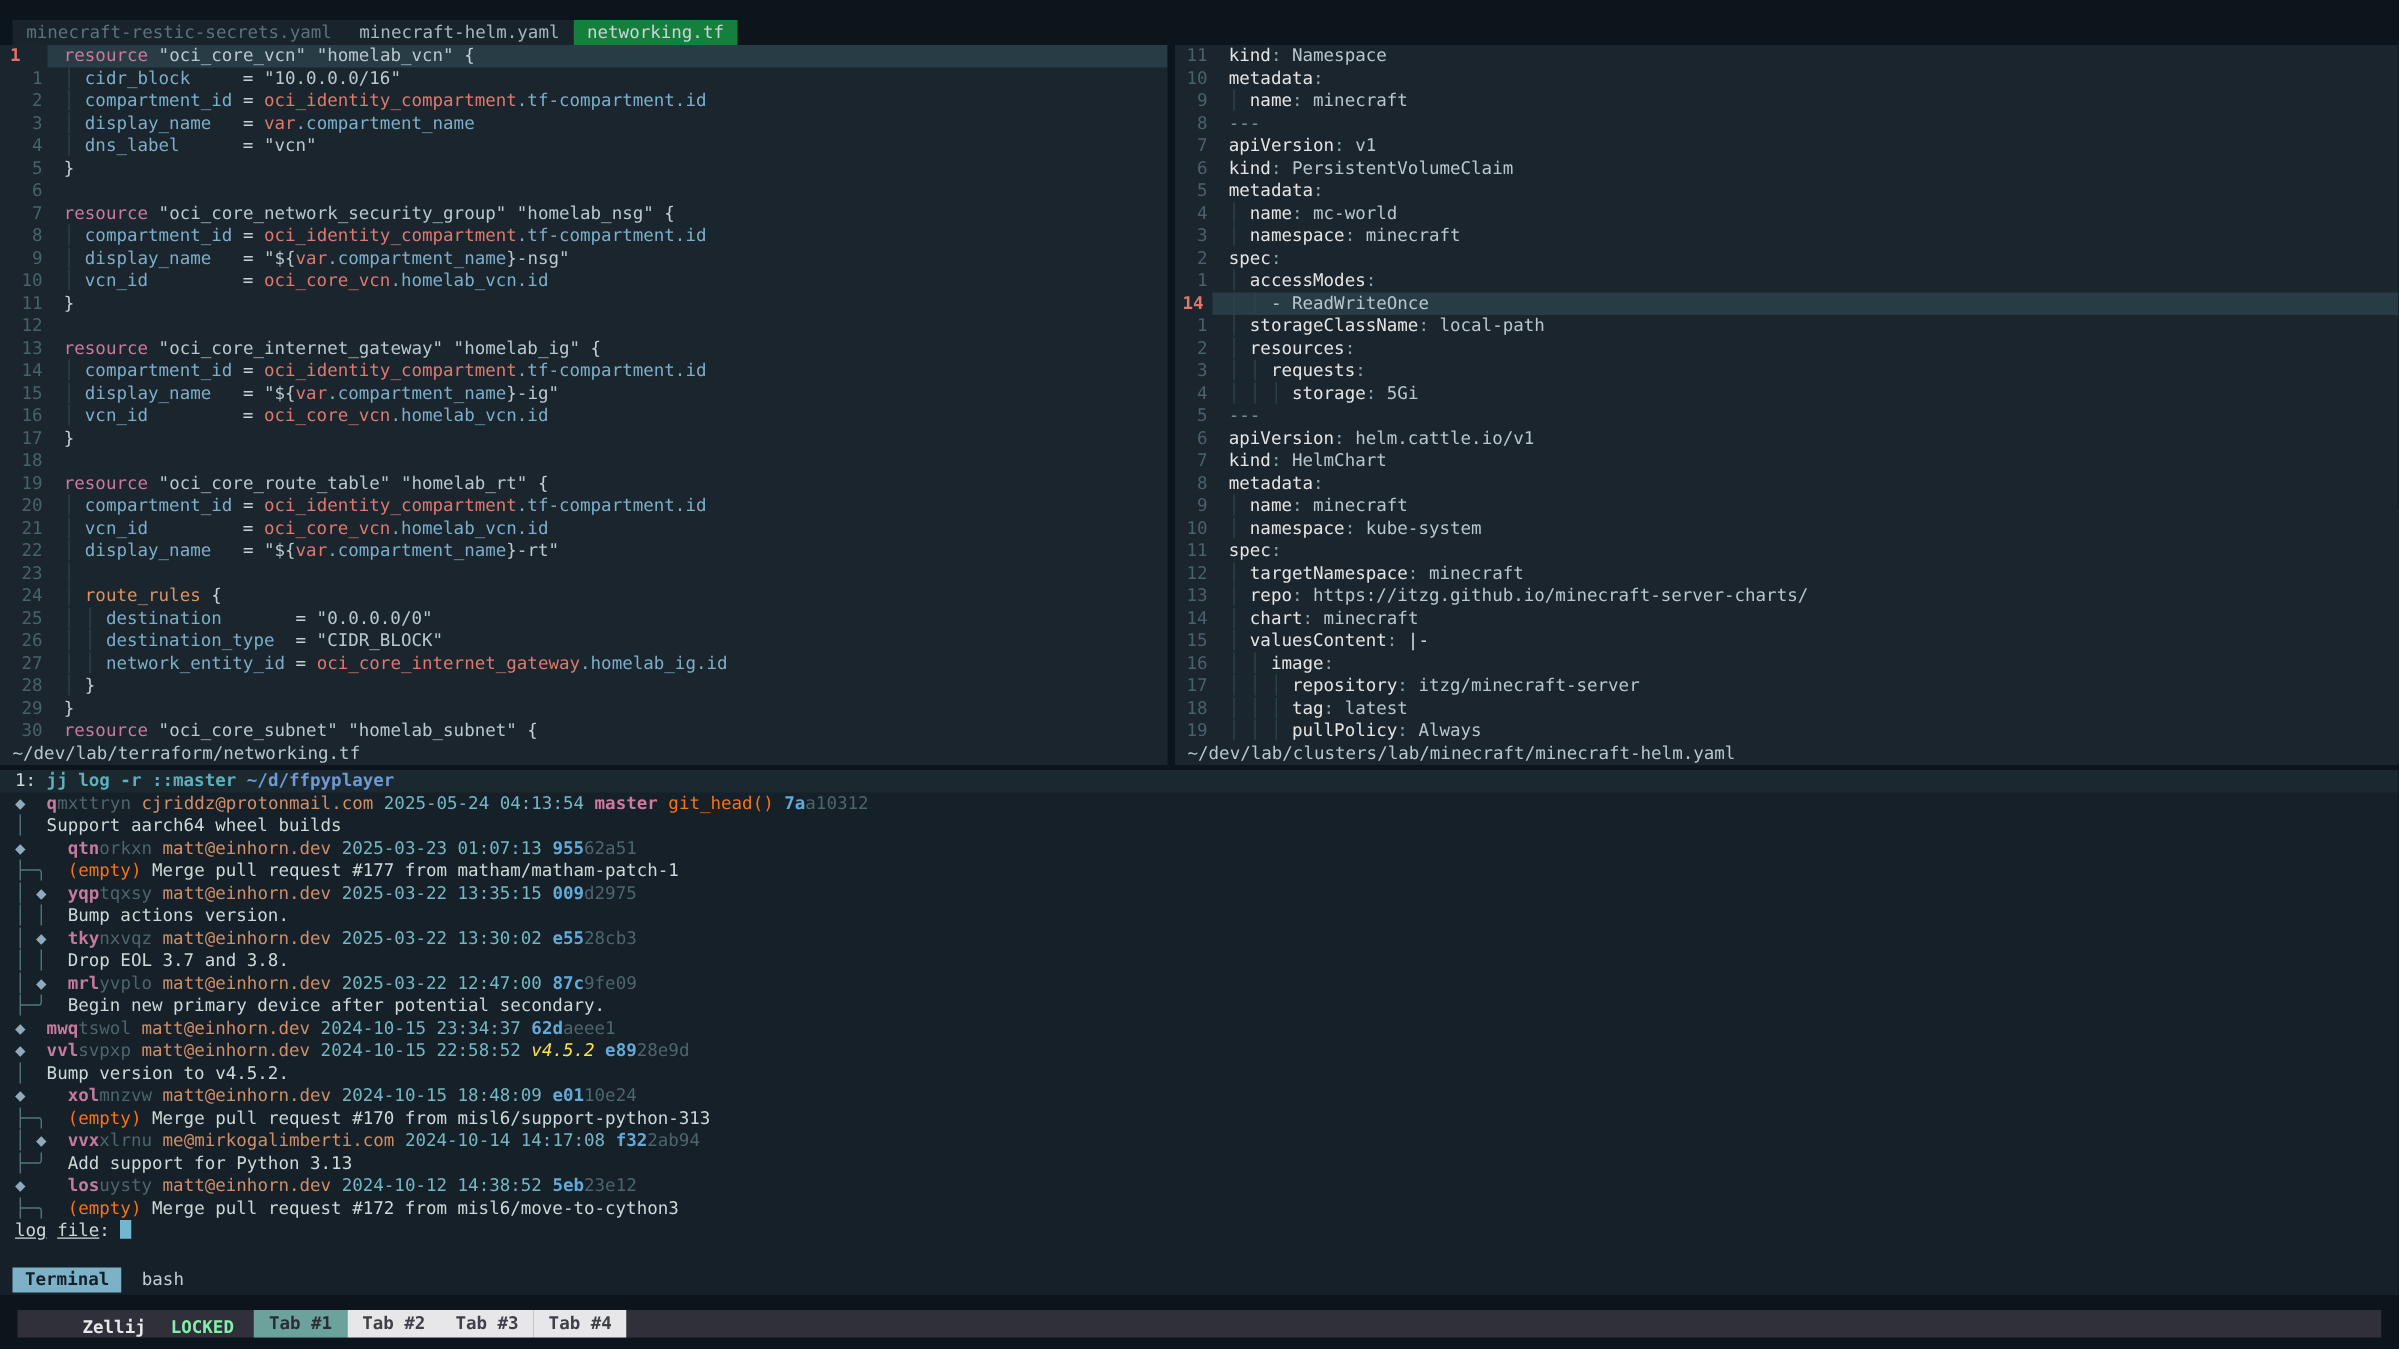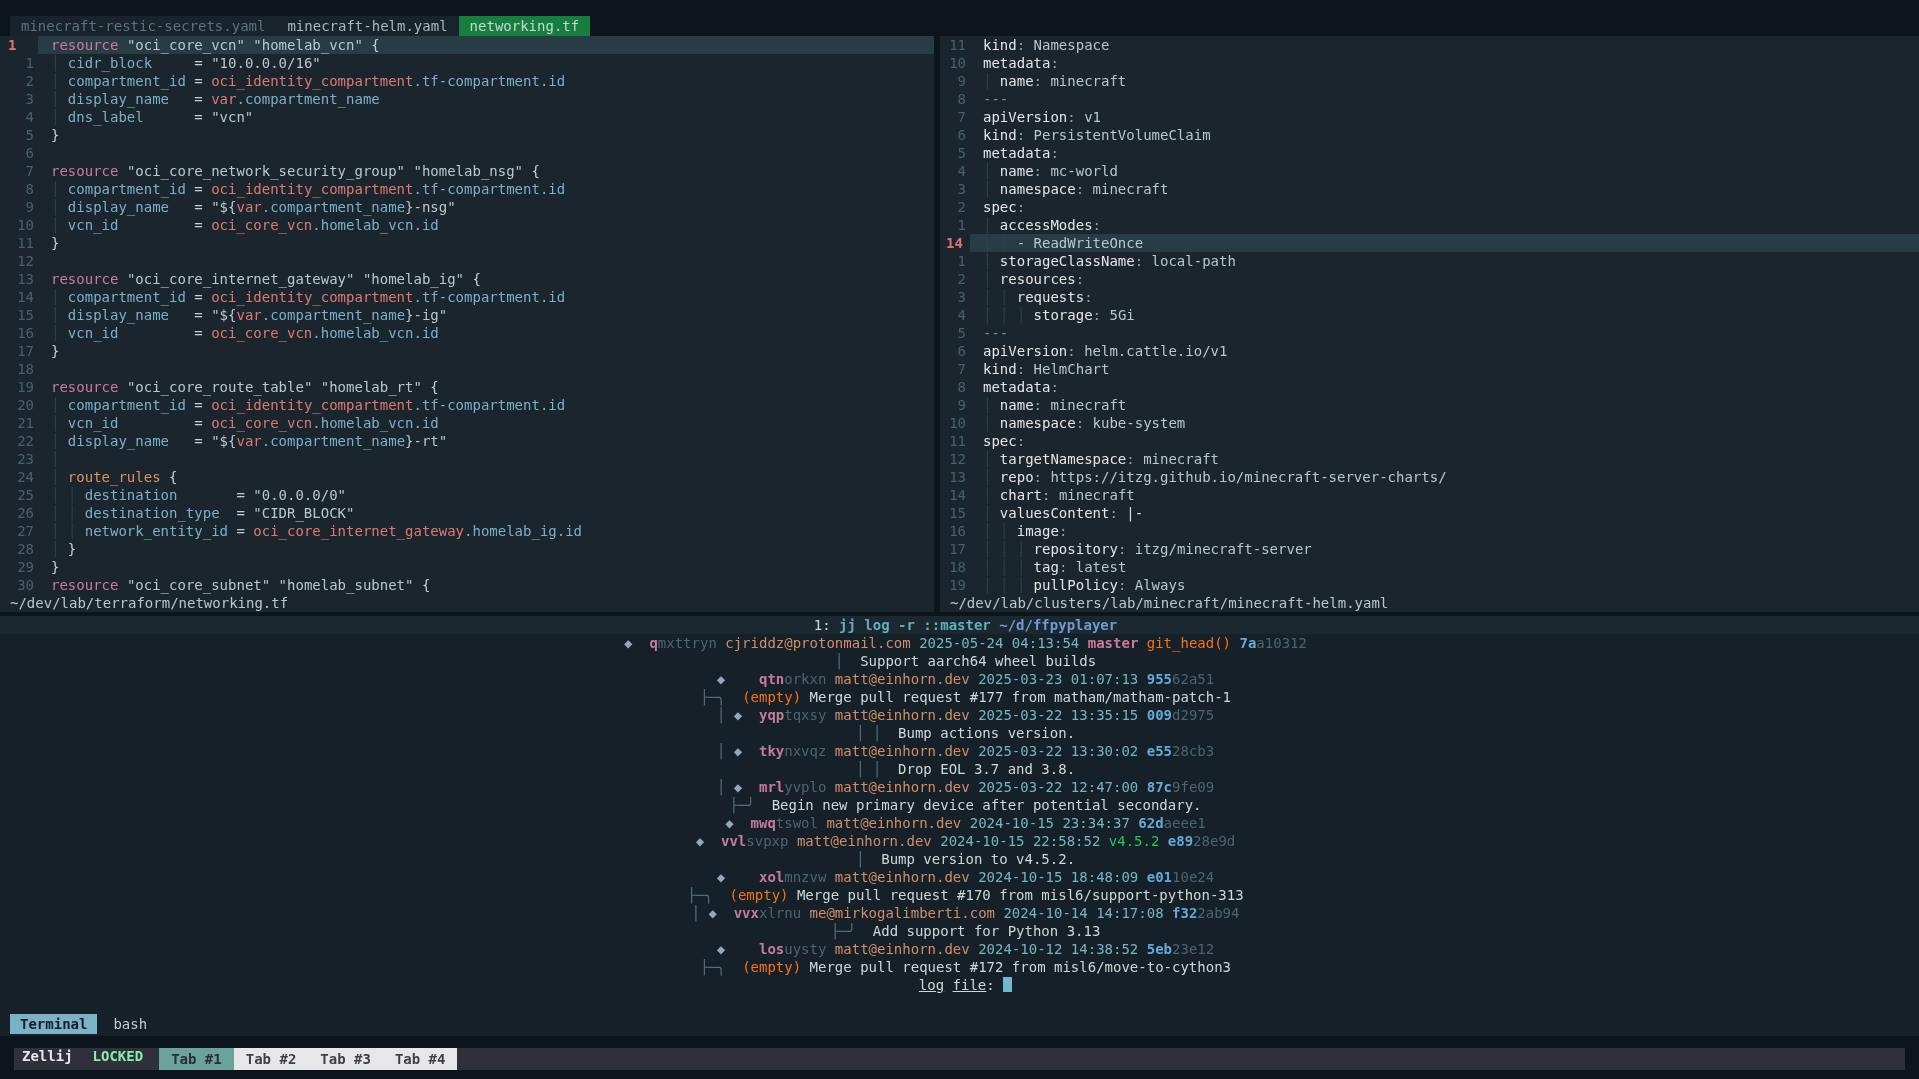--- a/index.html
+++ b/index.html
@@ -37,48 +37,48 @@
   .tk-mem{color:#7cafc9;}
   .tk-blk{color:#de9362;}
   .tk-gd{color:#2e424b;}
   .tk-key{color:#e5e5e5;}
   .tk-val{color:#b9c7cc;}
   .tk-doc{color:#7d939b;}
   .tk-pun{color:#8fa3a9;}
   .tk-punb{color:#d9e1e3;}
   
   .termgap{height:4px;}
-  .terminal{height:396px;background:#152028;overflow:hidden;text-align:center;}
+  .terminal{height:396px;background:#152028;overflow:hidden;}
   .trow{height:18px;line-height:18px;padding-left:12px;white-space:pre;}
   .trow.prow{background:#1c2830;}
   .tk-p1{color:#cdd8d8;}
   .tk-cmd{color:#5fb0ba;font-weight:bold;}
   .tk-pp{color:#6f9bd2;font-weight:bold;}
   .tk-g{color:#54747e;}
   .tk-nd{color:#8fa9bd;}
   .tk-cid{color:#c57b9c;font-weight:bold;}
   .tk-cdim{color:#4e656d;}
   .tk-em{color:#d08f68;}
   .tk-dt{color:#74b6c2;}
   .tk-br{color:#ce7a9d;font-weight:bold;}
   .tk-gh{color:#f97316;}
   .tk-oid{color:#64aad8;font-weight:bold;}
   .tk-odim{color:#4e656d;}
   .tk-d{color:#cdd8d8;}
   .tk-emp{color:#f97316;margin-top:12px;}
-  .tk-tag{color:#22c55e;}
+  .tk-tag{color:#fde047;font-style:italic;}
   .tk-und{color:#cdd8d8;text-decoration:underline;}
   .cursor{display:inline-block;width:9px;height:15px;background:#72b7d0;vertical-align:-2px;}
   
   .termtabs{height:24px;background:#152028;display:flex;align-items:center;padding-left:10px;}
   .ttab-active{height:20px;line-height:20px;padding:0 10px;background:#7cb1c7;color:#132028;font-weight:bold;white-space:pre;}
   .ttab-shell{margin-left:16px;color:#c2ced3;white-space:pre;}
   
   .zgap{height:12px;}
-  .zellij{height:22px;margin:0 14px;background:#30303a;display:flex;align-items:flex-start;font-weight:bold;}
+  .zellij{height:22px;margin:0 14px;background:#30303a;display:flex;align-items:flex-end;font-weight:bold;padding-left:44px;}
   .zj-app{margin-left:8px;color:#e6e8ea;white-space:pre;}
   .zj-mode{margin-left:20px;color:#86efac;white-space:pre;}
   .zj-tabs{display:flex;margin-left:16px;height:22px;}
   .zj-tab{height:22px;line-height:22px;padding:0 12px;white-space:pre;}
   .zj-tab.zj-active{background:#6ba29b;color:#2c2c35;}
   .zj-tab.zj-light{background:#e7e7e9;color:#3f3f4a;}
 </style>
 </head>
 <body>
 

